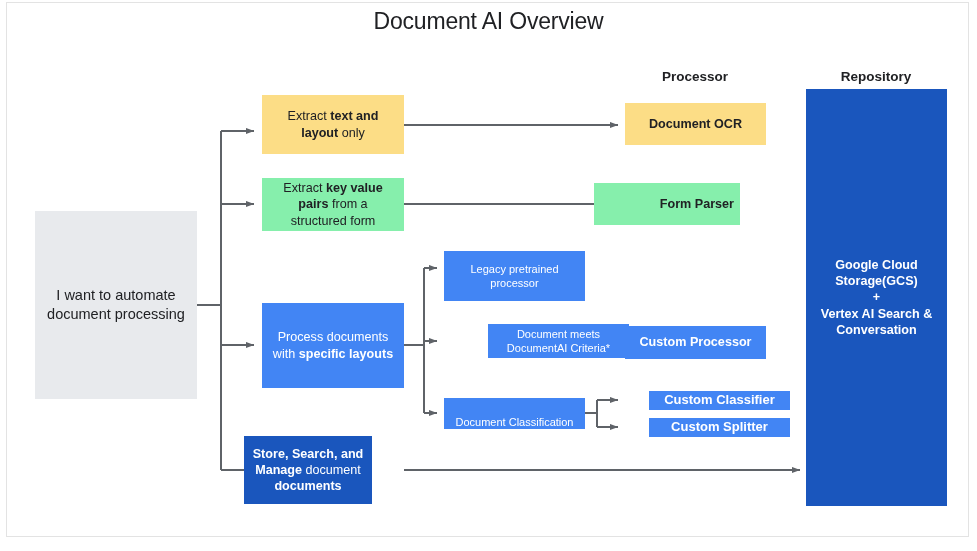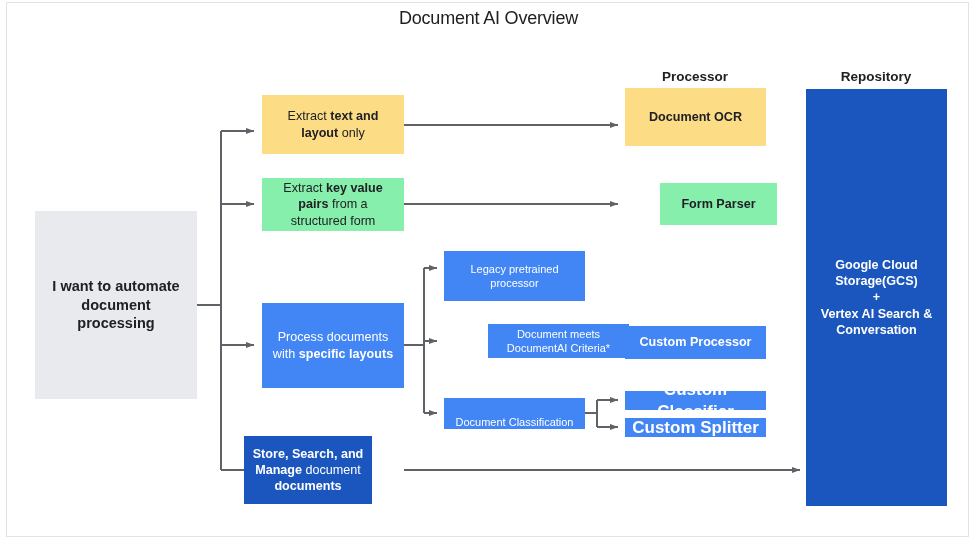--- a/index.html
+++ b/index.html
@@ -26,21 +26,21 @@
     border: 1px solid #e3e3e3;
     box-sizing: border-box;
     background: #ffffff;
   }
   #title {
     position: absolute;
     left: 0;
     top: 8px;
     width: 977px;
     text-align: center;
-    font-size: 18px;
+    font-size: 23px;
     font-weight: 500;
     color: #202124;
     letter-spacing: -0.2px;
   }
   .col-header {
     position: absolute;
     font-size: 13.5px;
     font-weight: bold;
     color: #202124;
     text-align: center;
@@ -58,24 +58,24 @@
   .node b { font-weight: bold; }
 
   .n-yellow { background: #fcdd86; color: #202124; }
   .n-green  { background: #86efac; color: #202124; }
   .n-blue   { background: #4285f4; color: #ffffff; }
   .n-darkblue { background: #1a56bd; color: #ffffff; align-items: center; }
   .n-grey   { background: #e8eaed; color: #202124; }
 
   .fs15 { font-size: 14.5px; }
   .fs13 { font-size: 12.6px; }
-  .fs12 { font-size: 17px; }
+  .fs12 { font-size: 13px; margin-left: 24px; }
   .fs11 { font-size: 11px; }
 
-  .w-light { font-weight: bold; justify-content: flex-end; }
+  .w-light { font-weight: normal; justify-content: flex-end; }
   .w-bold  { font-weight: bold; }
 
   svg.wires {
     position: absolute;
     left: 0; top: 0;
     width: 977px;
     height: 551px;
     pointer-events: none;
   }
 </style>
@@ -175,25 +175,25 @@
     <span class="txt">
       <span>Document meets</span><br>
       <span>DocumentAI Criteria*</span>
     </span>
   </div>
 
   <div class="node n-blue fs11" style="left:444px; top:398px; width:141px; height:31px;align-items:flex-end;">
     <span class="txt">Document Classification</span>
   </div>
 
-  <div class="node n-yellow fs13 w-bold" style="left:625px; top:88px; width:141px; height:58px;align-items:center;">
+  <div class="node n-yellow fs13 w-bold" style="left:625px; top:103px; width:141px; height:42px;align-items:center;">
     <span class="txt">Document OCR</span>
   </div>
 
-  <div class="node n-green fs13 w-bold" style="left:660px; top:183px; width:117px; height:42px;">
+  <div class="node n-green fs13 w-bold" style="left:594px; top:183px; width:146px; height:42px;justify-content:flex-end;">
     <span class="txt">Form Parser</span>
   </div>
 
   <div class="node n-blue fs13 w-bold" style="left:625px; top:326px; width:141px; height:33px;">
     <span class="txt">Custom Processor</span>
   </div>
 
   <div class="node n-blue fs12 w-bold" style="left:625px; top:391px; width:141px; height:19px;">
     <span class="txt">Custom Classifier</span>
   </div>

